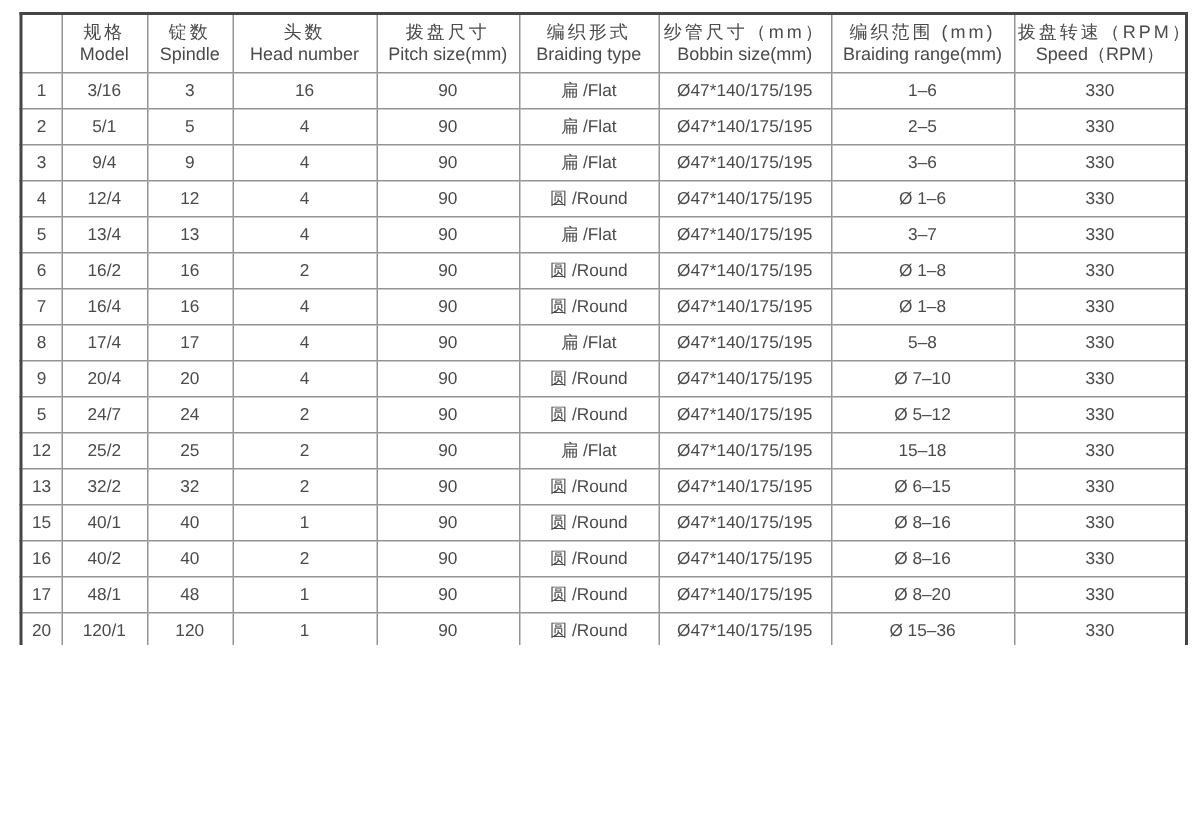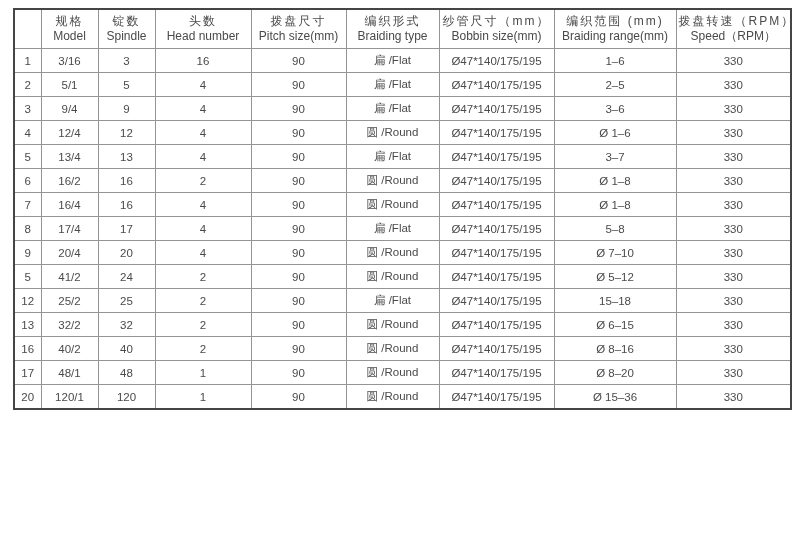--- a/index.html
+++ b/index.html
@@ -214,21 +214,21 @@
           <td>20</td>
           <td>4</td>
           <td>90</td>
           <td>圆 /Round</td>
           <td>Ø47*140/175/195</td>
           <td>Ø 7–10</td>
           <td>330</td>
         </tr>
         <tr>
           <td>5</td>
-          <td>41/2</td>
+          <td>24/7</td>
           <td>24</td>
           <td>2</td>
           <td>90</td>
           <td>圆 /Round</td>
           <td>Ø47*140/175/195</td>
           <td>Ø 5–12</td>
           <td>330</td>
         </tr>
         <tr>
           <td>12</td>
@@ -243,20 +243,31 @@
         </tr>
         <tr>
           <td>13</td>
           <td>32/2</td>
           <td>32</td>
           <td>2</td>
           <td>90</td>
           <td>圆 /Round</td>
           <td>Ø47*140/175/195</td>
           <td>Ø 6–15</td>
+          <td>330</td>
+        </tr>
+        <tr>
+          <td>15</td>
+          <td>40/1</td>
+          <td>40</td>
+          <td>1</td>
+          <td>90</td>
+          <td>圆 /Round</td>
+          <td>Ø47*140/175/195</td>
+          <td>Ø 8–16</td>
           <td>330</td>
         </tr>
         <tr>
           <td>16</td>
           <td>40/2</td>
           <td>40</td>
           <td>2</td>
           <td>90</td>
           <td>圆 /Round</td>
           <td>Ø47*140/175/195</td>

